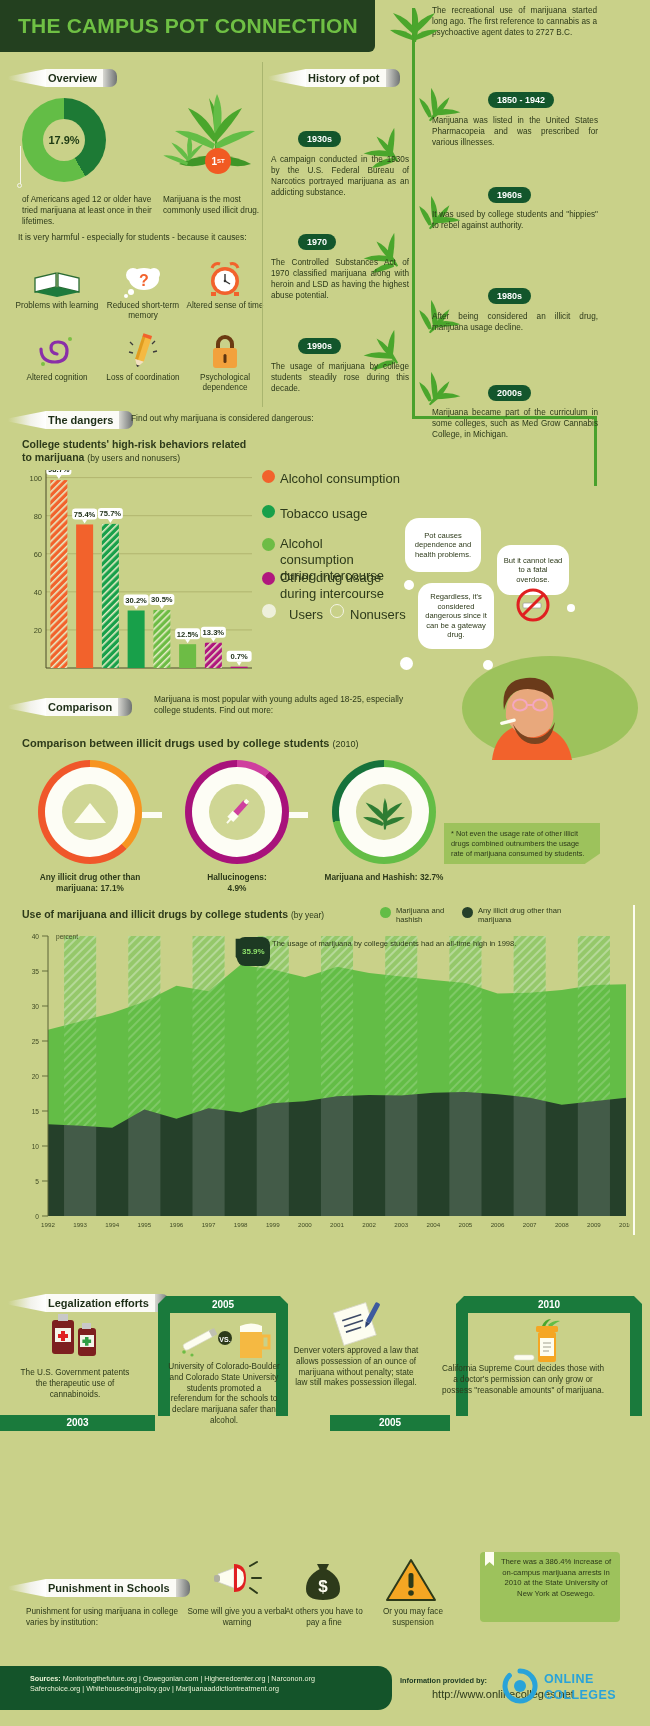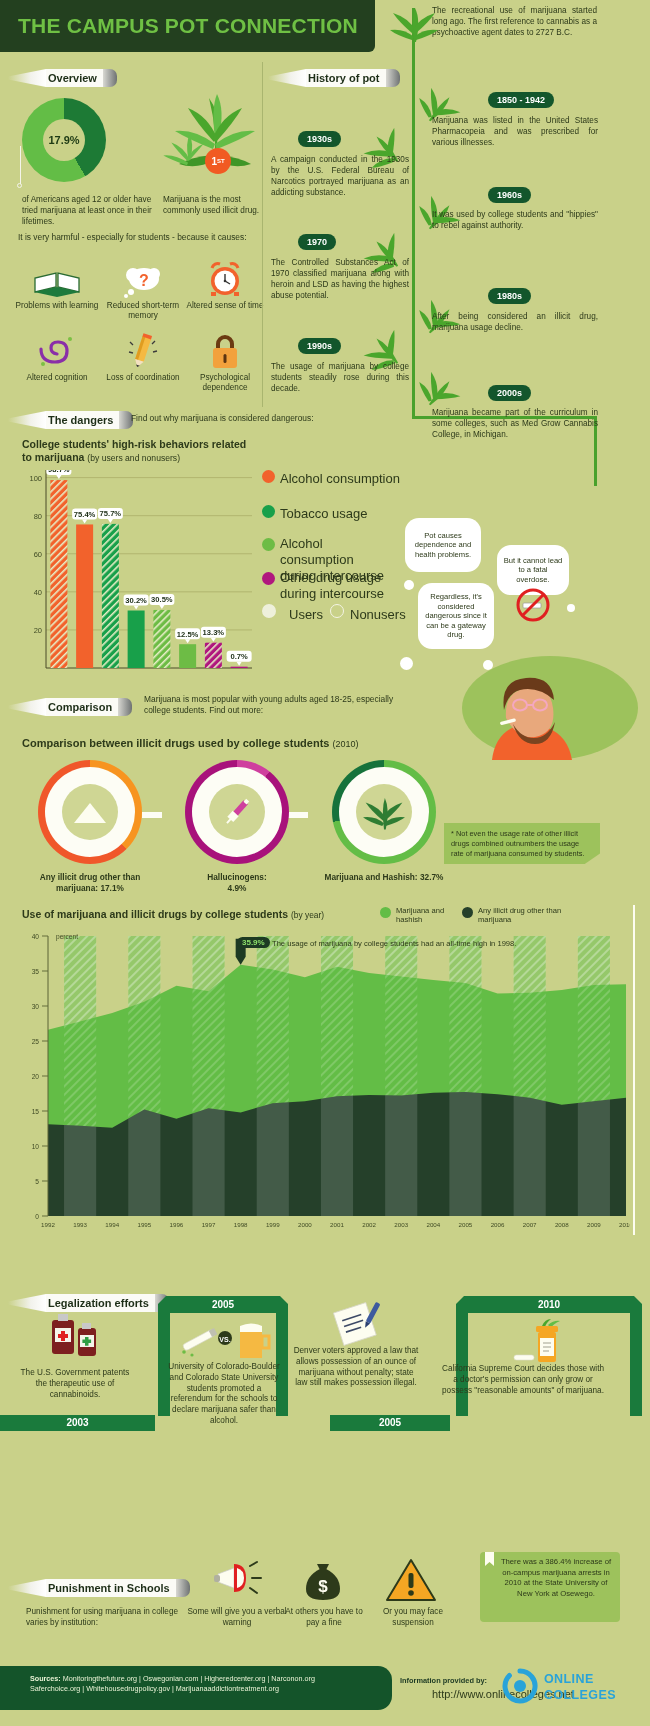--- a/index.html
+++ b/index.html
@@ -103,21 +103,21 @@
   .connbar { position:absolute; height:6px; background:#fdfdf5; }
   .dlabel { position:absolute; text-align:center; font-size:8.3px; font-weight:bold; line-height:1.3; }
 
   .notebox {
     position:absolute; background:#9dc25c; font-size:7.4px; line-height:1.32;
     padding:6px 7px; color:#2d3a1a;
     clip-path: polygon(0 0, 100% 0, 100% 74%, 90% 100%, 0 100%);
   }
   .peaktag {
     position:absolute; background:#1d3a23; color:#8de06a; font-size:8px;
-    font-weight:bold; border-radius:8px; padding:1px 5px; white-space:nowrap;
+    font-weight:bold; border-radius:8px; padding:10px 5px; white-space:nowrap;
   }
   .lgribbon {
     position:absolute; background:#1a7a3c; color:#fff; font-size:10px;
     font-weight:bold; text-align:center; line-height:16px; height:16px;
   }
   .lgbody { position:absolute; text-align:center; font-size:8.2px; line-height:1.32; }
 
   
   .footbar { position:absolute; background:#14542a; border-radius:0 14px 14px 0; }
   .footsrc { position:absolute; color:#eaf3d6; font-size:7.2px; line-height:1.45; }
@@ -483,21 +483,21 @@
     <ellipse cx="140" cy="57" rx="7" ry="5.5" fill="none" stroke="#f4a7c0" stroke-width="2"></ellipse>
     <line x1="127" y1="57" x2="133" y2="57" stroke="#f4a7c0" stroke-width="2"></line>
     <rect x="100" y="72" width="16" height="3.4" rx="1.5" fill="#fdfdf0" transform="rotate(-14 108 74)"></rect>
   </svg>
 
   <div class="flag" style="left:8px; top:697px;">
     <div class="tail"></div>
     <div class="body">Comparison</div>
     <div class="knob"></div>
   </div>
-  <div style="position:absolute;left:144px;top:694px;width:250px;font-size:8.4px;line-height:1.35;">
+  <div style="position:absolute;left:154px;top:694px;width:250px;font-size:8.4px;line-height:1.35;">
     Marijuana is most popular with young adults aged 18-25, especially college students. Find out more:
   </div>
 
   <div class="chartTitle" style="left:22px; top:737px; width:380px; font-size:11px;">
     <span>Comparison between illicit drugs used by college students</span>
     <span style="font-weight:normal;font-size:9px;">(2010)</span>
   </div>
 
   <div class="connbar" style="left:142px; top:812px; width:20px;"></div>
   <div class="connbar" style="left:288px; top:812px; width:20px;"></div>

